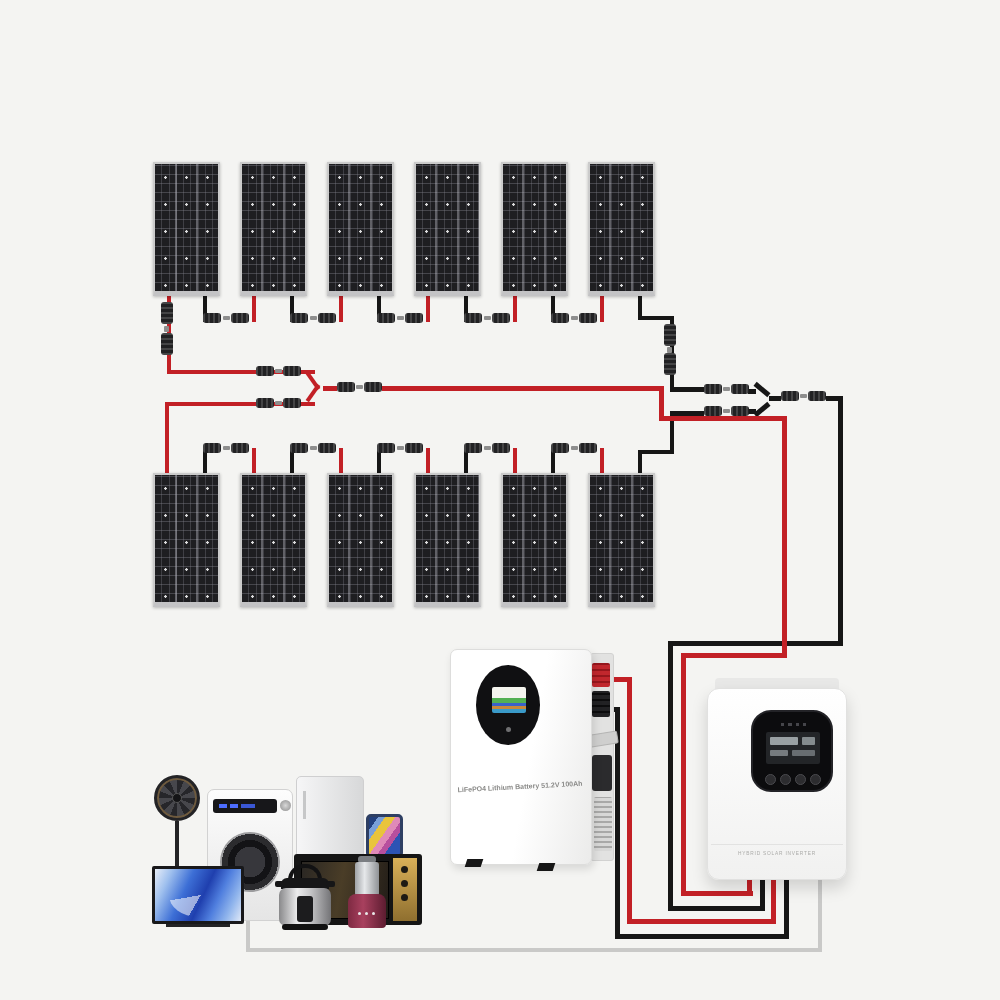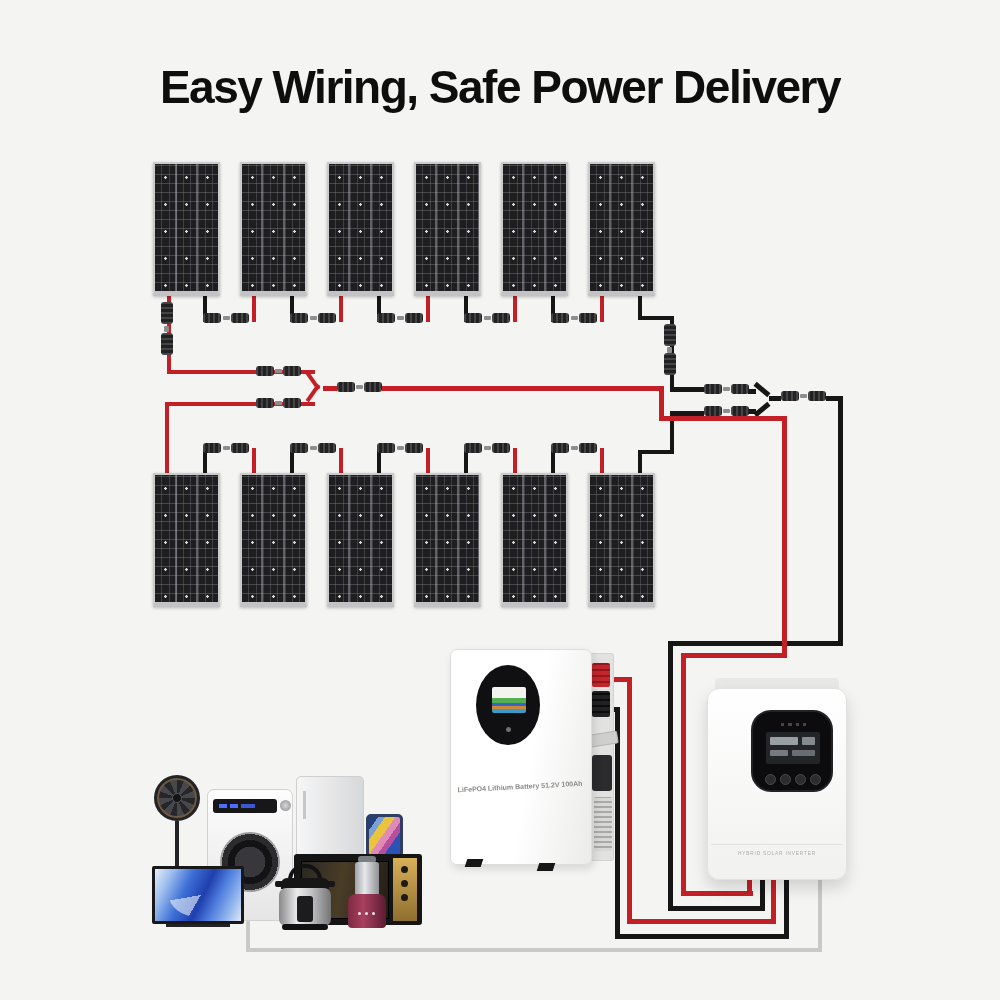--- a/index.html
+++ b/index.html
@@ -24,21 +24,20 @@
     background-image:repeating-linear-gradient(0deg, rgba(255,255,255,.16) 0 2px, transparent 2px 5px);}
   .pin{background:#8e8e8e;z-index:5;border-radius:1px;}
   .lcdbar{position:absolute;background:#aeb6b9;border-radius:1px;}
   .btn{position:absolute;width:9px;height:9px;border-radius:50%;background:#2c2c2f;border:1px solid #4a4a4e;}
 </style>
 </head>
 <body>
 
 <div id="stage" style="background: rgb(244, 244, 242);">
 
-  <h1 class="title" style="color: rgb(14, 14, 14);">Easy Wiring, Safe Power Delivery</h1>
 
   <div class="abs" style="left:450px;top:645px;width:166px;height:228px;z-index:6">
     <div class="abs" style="left:140px;top:8px;width:24px;height:208px;background:#e2e2e1;border-radius:3px;border:1px solid #d2d2d1"></div>
     <div class="abs" style="left:142px;top:18px;width:18px;height:24px;background:repeating-linear-gradient(0deg,#c1272d 0 4px,#96161c 4px 6px);border-radius:2px"></div>
     <div class="abs" style="left:142px;top:46px;width:18px;height:26px;background:repeating-linear-gradient(0deg,#222224 0 4px,#0c0c0d 4px 6px);border-radius:2px"></div>
     <div class="abs" style="left:134px;top:88px;width:34px;height:13px;background:#cfcfce;border:1px solid #b5b5b4;transform:rotate(-9deg);border-radius:2px"></div>
     <div class="abs" style="left:142px;top:110px;width:20px;height:36px;background:#2b2b2d;border-radius:3px"></div>
     <div class="abs" style="left:144px;top:152px;width:18px;height:54px;background:repeating-linear-gradient(0deg,#d8d8d7 0 3px,#a9a9a8 3px 5px);border-radius:2px"></div>
     <div class="abs" style="left:0;top:4px;width:142px;height:216px;background:linear-gradient(100deg,#ffffff 55%,#ebebea);border:1px solid #dddddc;border-radius:7px;box-shadow:2px 4px 8px rgba(0,0,0,.12)"></div>
     <div class="abs" style="left:26px;top:20px;width:64px;height:80px;background:#101012;border-radius:50%"></div>

